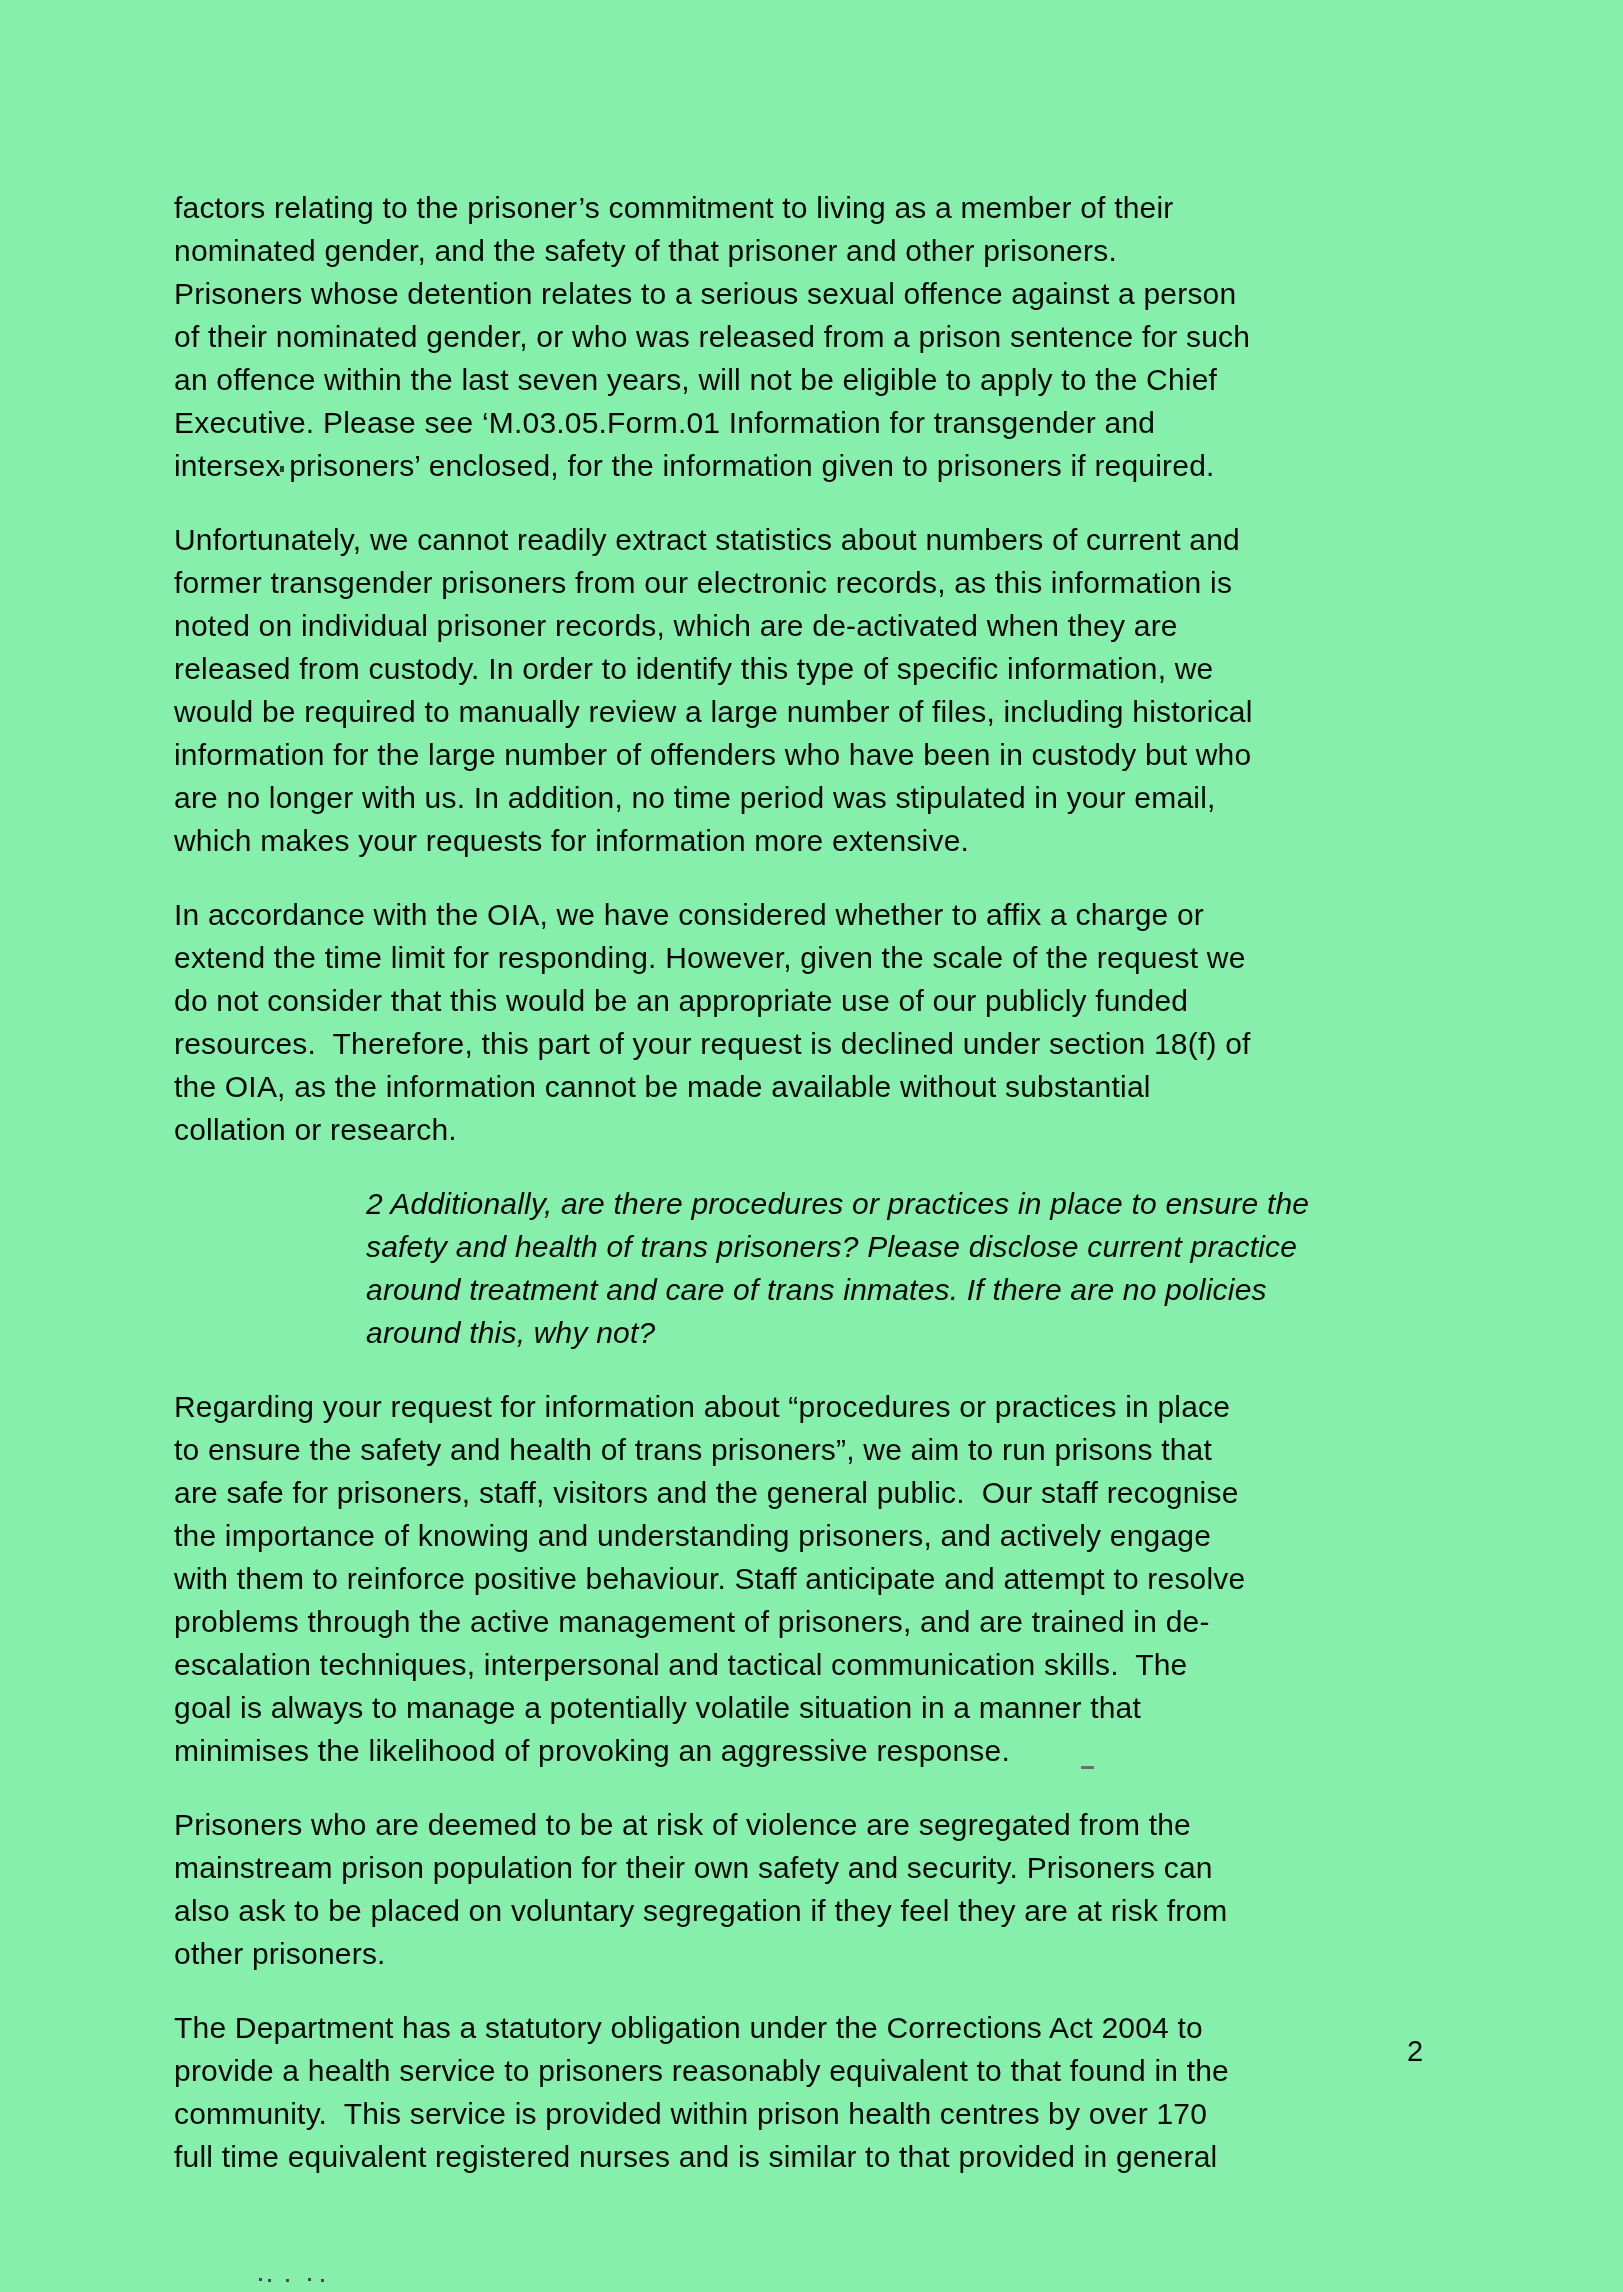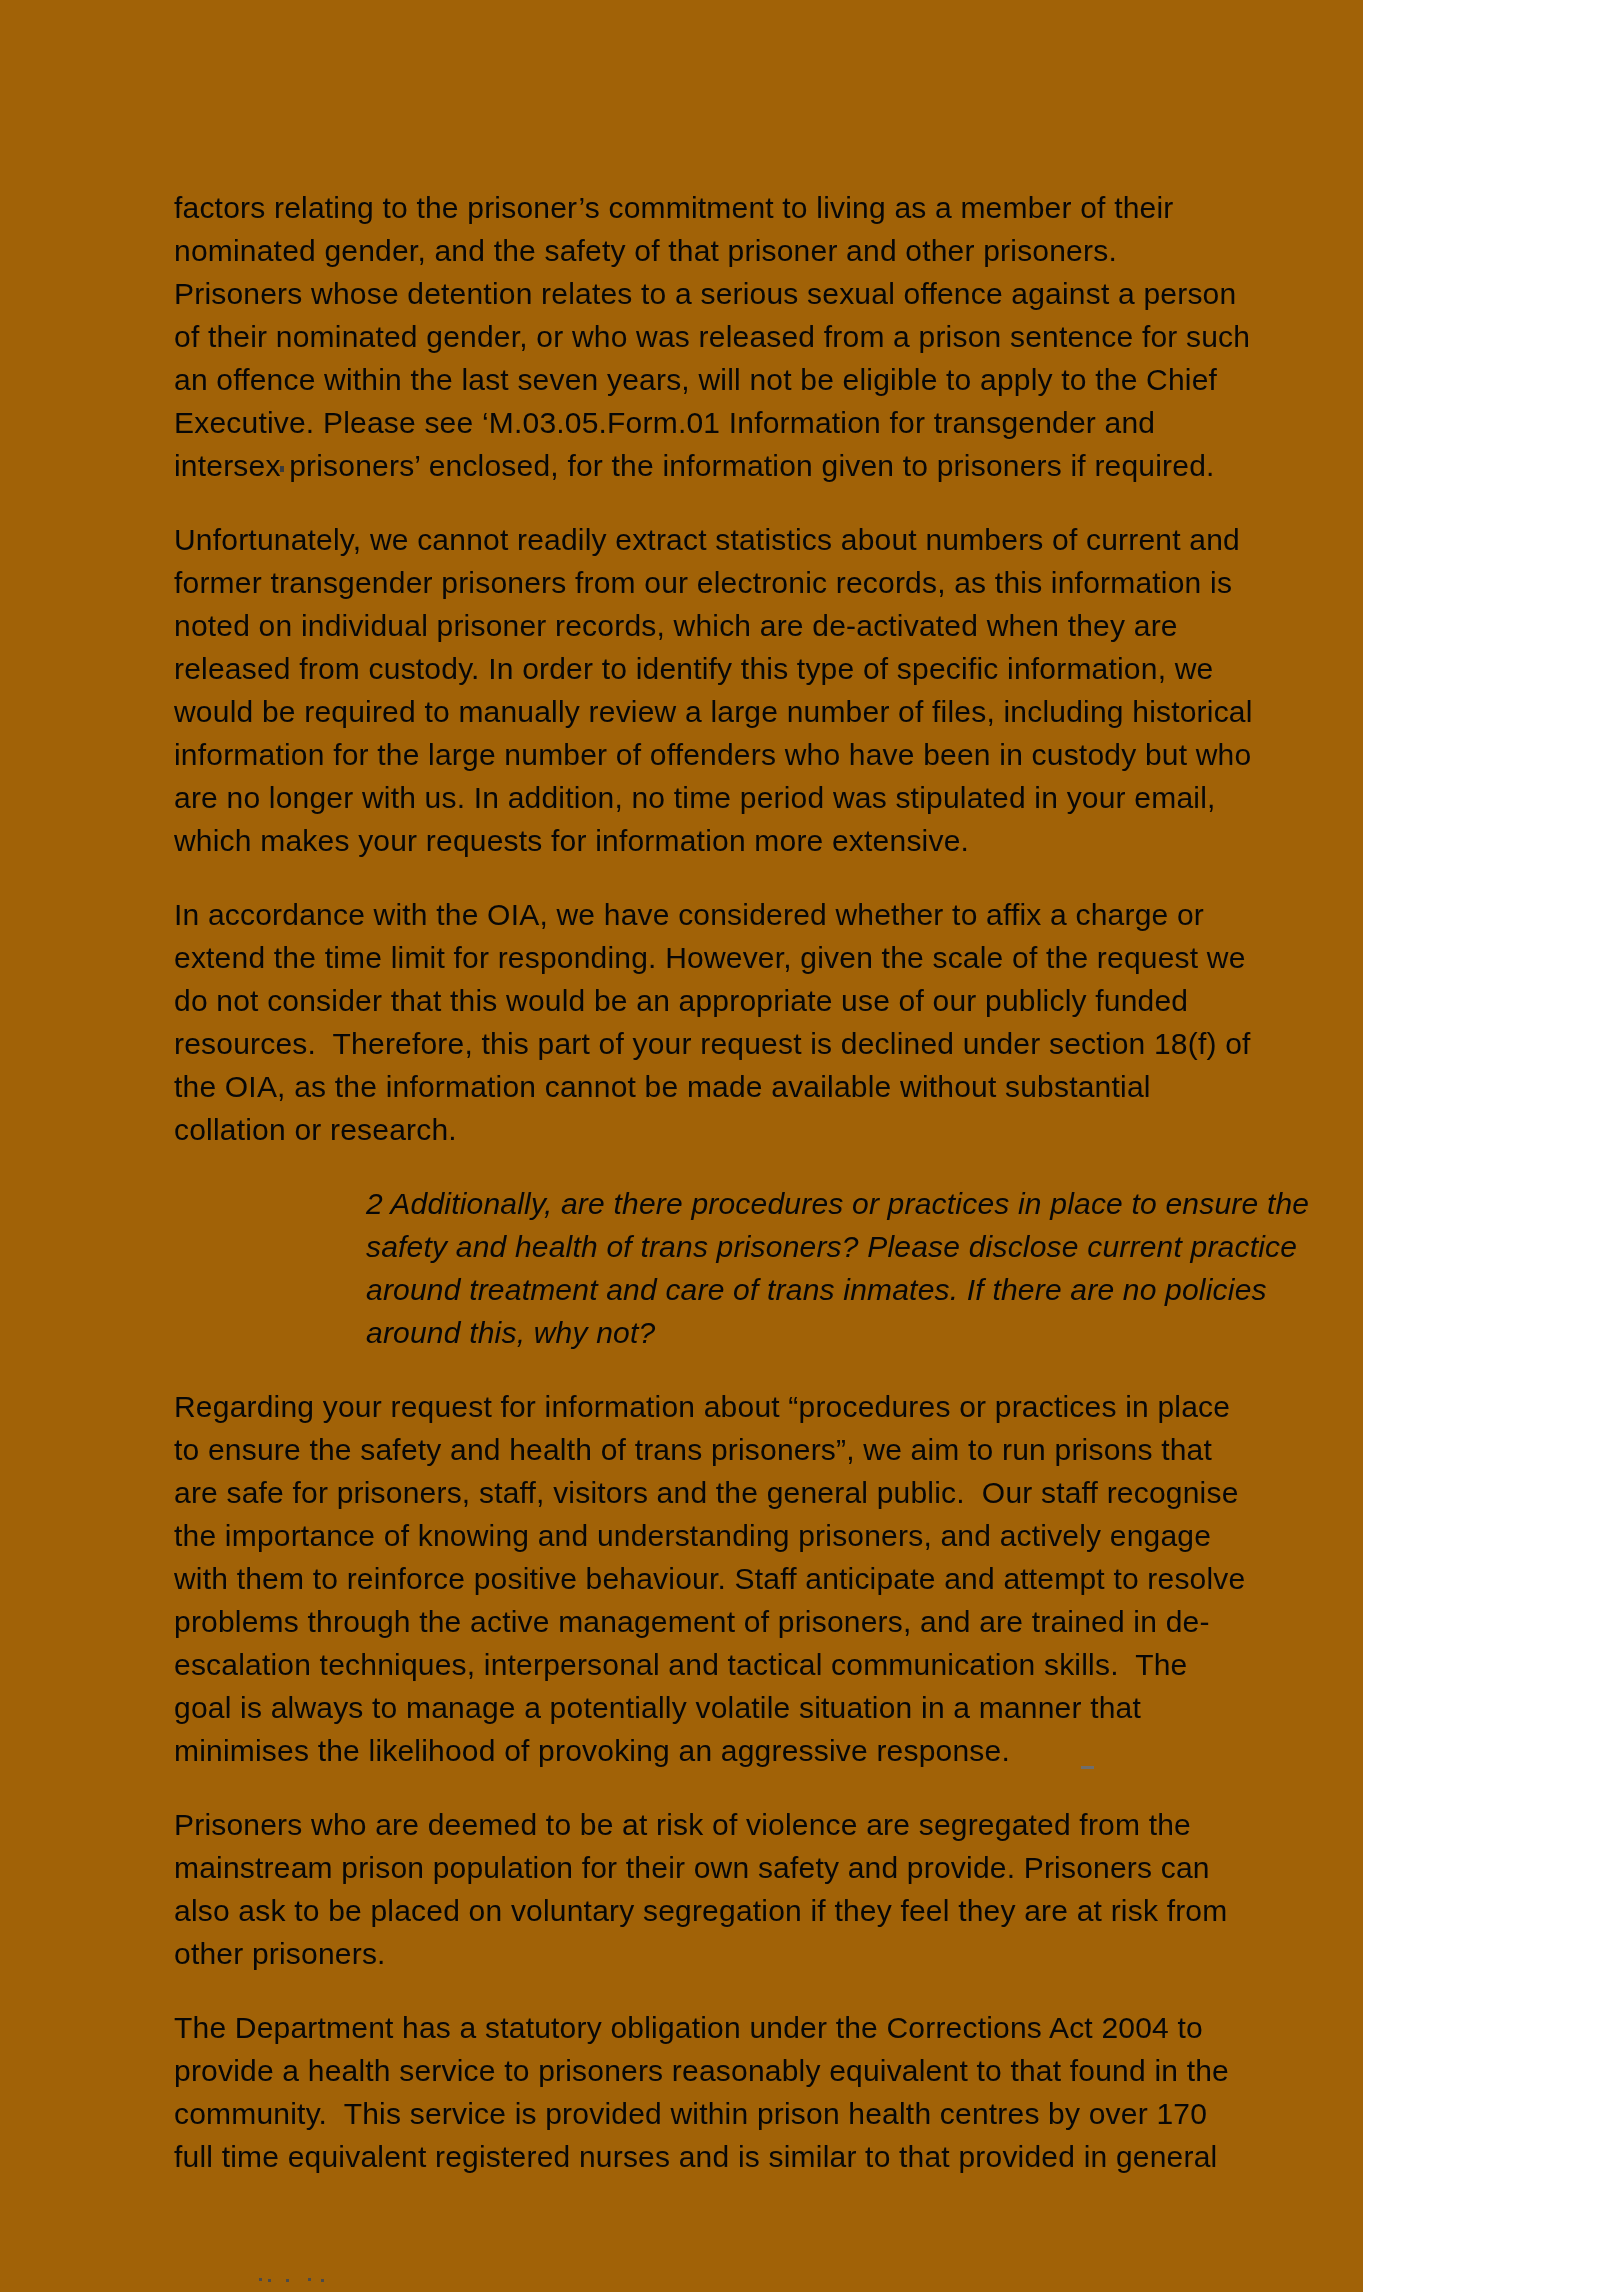--- a/index.html
+++ b/index.html
@@ -2,23 +2,23 @@
 <html><head>
 <meta charset="utf-8">
 <style>
   html, body {
     margin: 0;
     padding: 0;
     background: #ffffff;
   }
   .page {
     position: relative;
-    width: 1363px;
+    width: 1623px;
     height: 2293px;
-    background: #a16207;
+    background: #86efac;
     overflow: hidden;
     font-family: "Liberation Sans", "DejaVu Sans", sans-serif;
     color: #070707;
   }
   .content {
     position: absolute;
     left: 174px;
     top: 186px;
     width: 1245px;
   }
@@ -87,21 +87,21 @@
     <p class="para">Regarding your request for information about “procedures or practices in place
 to ensure the safety and health of trans prisoners”, we aim to run prisons that
 are safe for prisoners, staff, visitors and the general public.  Our staff recognise
 the importance of knowing and understanding prisoners, and actively engage
 with them to reinforce positive behaviour. Staff anticipate and attempt to resolve
 problems through the active management of prisoners, and are trained in de-
 escalation techniques, interpersonal and tactical communication skills.  The
 goal is always to manage a potentially volatile situation in a manner that
 minimises the likelihood of provoking an aggressive response.</p>
     <p class="para">Prisoners who are deemed to be at risk of violence are segregated from the
-mainstream prison population for their own safety and provide. Prisoners can
+mainstream prison population for their own safety and security. Prisoners can
 also ask to be placed on voluntary segregation if they feel they are at risk from
 other prisoners.</p>
     <p class="para">The Department has a statutory obligation under the Corrections Act 2004 to
 provide a health service to prisoners reasonably equivalent to that found in the
 community.  This service is provided within prison health centres by over 170
 full time equivalent registered nurses and is similar to that provided in general</p>
   </div>
 
   <div class="page-number">2</div>
 

